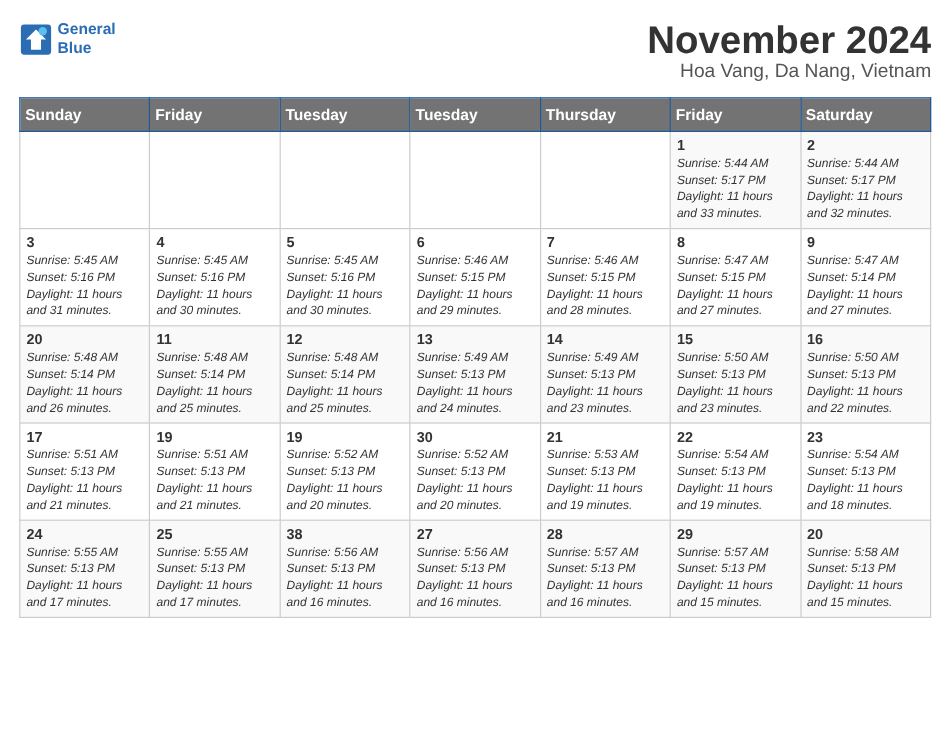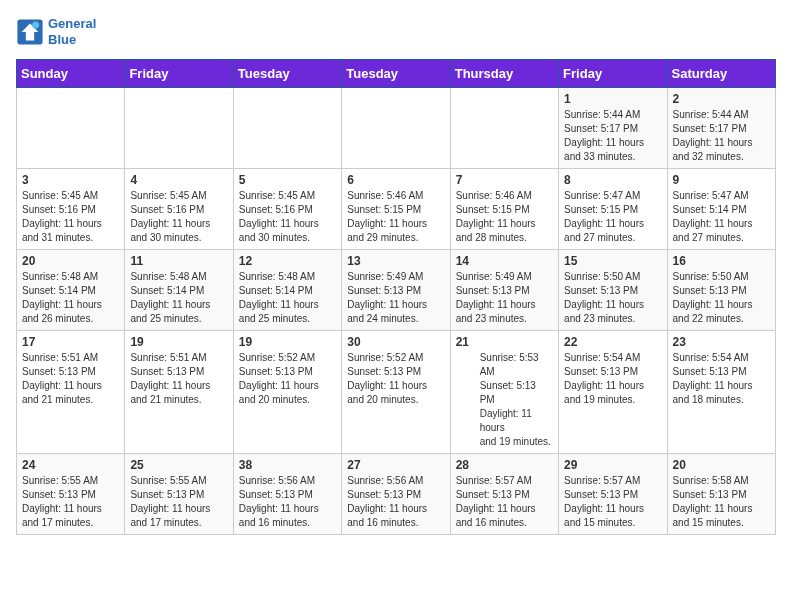--- a/index.html
+++ b/index.html
@@ -11,21 +11,21 @@
       padding: 16px;
     }
     .header {
       display: flex;
       align-items: flex-start;
       justify-content: space-between;
       margin-bottom: 12px;
     }
     .logo {
       display: flex;
-      align-items: center;
+      align-items: flex-end;
       gap: 4px;
     }
     .logo-text {
       font-size: 13px;
       font-weight: bold;
       color: #333;
       line-height: 1.2;
     }
     .logo-text span {
       color: #2a6db5;
@@ -47,21 +47,21 @@
       font-size: 16px;
       font-weight: normal;
       color: #555;
     }
     .calendar {
       width: 100%;
       border-collapse: collapse;
       border: 1px solid #ccc;
     }
     .calendar thead tr th {
-      background-color: #6d28d9;
+      background-color: #737373;
       color: #fff;
       font-size: 13px;
       font-weight: bold;
       padding: 6px 4px;
       text-align: left;
       border: 1px solid #1e5a9a;
     }
     .calendar tbody tr td {
       vertical-align: top;
       border: 1px solid #ccc;
@@ -81,40 +81,45 @@
     .day-number {
       font-size: 12px;
       font-weight: bold;
       display: block;
       margin-bottom: 2px;
     }
     .day-info {
       font-size: 10px;
       color: #333;
       line-height: 1.4;
+      font-style: italic;
     }
     .empty-cell {
       background: #fff !important;
     }
   </style>
 </head>
 <body>
 
 <div class="header">
   <div class="logo">
     <svg class="logo-icon" viewBox="0 0 40 40">
       <rect x="2" y="2" width="36" height="36" rx="4" fill="#2a6db5"></rect>
       <polygon points="20,8 32,20 26,20 26,32 14,32 14,20 8,20" fill="white"></polygon>
       <circle cx="28" cy="10" r="5" fill="#5bc0eb"></circle>
     </svg>
     <div class="logo-text">
       <div><span>General</span></div>
       <div><span>Blue</span></div>
     </div>
   </div>
+  <div class="title-block">
+    <h1>November 2024</h1>
+    <h2>Hoa Vang, Da Nang, Vietnam</h2>
+  </div>
 </div>
 
 <table class="calendar">
   <thead>
     <tr>
     <th>Sunday</th>
         <th>Friday</th>
         <th>Tuesday</th>
         <th>Tuesday</th>
         <th>Thursday</th>
@@ -270,21 +275,21 @@
         </td>
         <td>
           <span class="day-number">30</span>
           <div class="day-info" style="white-space: pre-line;">Sunrise: 5:52 AM
 Sunset: 5:13 PM
 Daylight: 11 hours
 and 20 minutes.</div>
         </td>
         <td>
           <span class="day-number">21</span>
-          <div class="day-info" style="white-space: pre-line; margin-left: 24px;">Sunrise: 5:53 AM
+          <div class="day-info" style="white-space: pre-line;">Sunrise: 5:53 AM
 Sunset: 5:13 PM
 Daylight: 11 hours
 and 19 minutes.</div>
         </td>
         <td>
           <span class="day-number">22</span>
           <div class="day-info" style="white-space: pre-line;">Sunrise: 5:54 AM
 Sunset: 5:13 PM
 Daylight: 11 hours
 and 19 minutes.</div>

